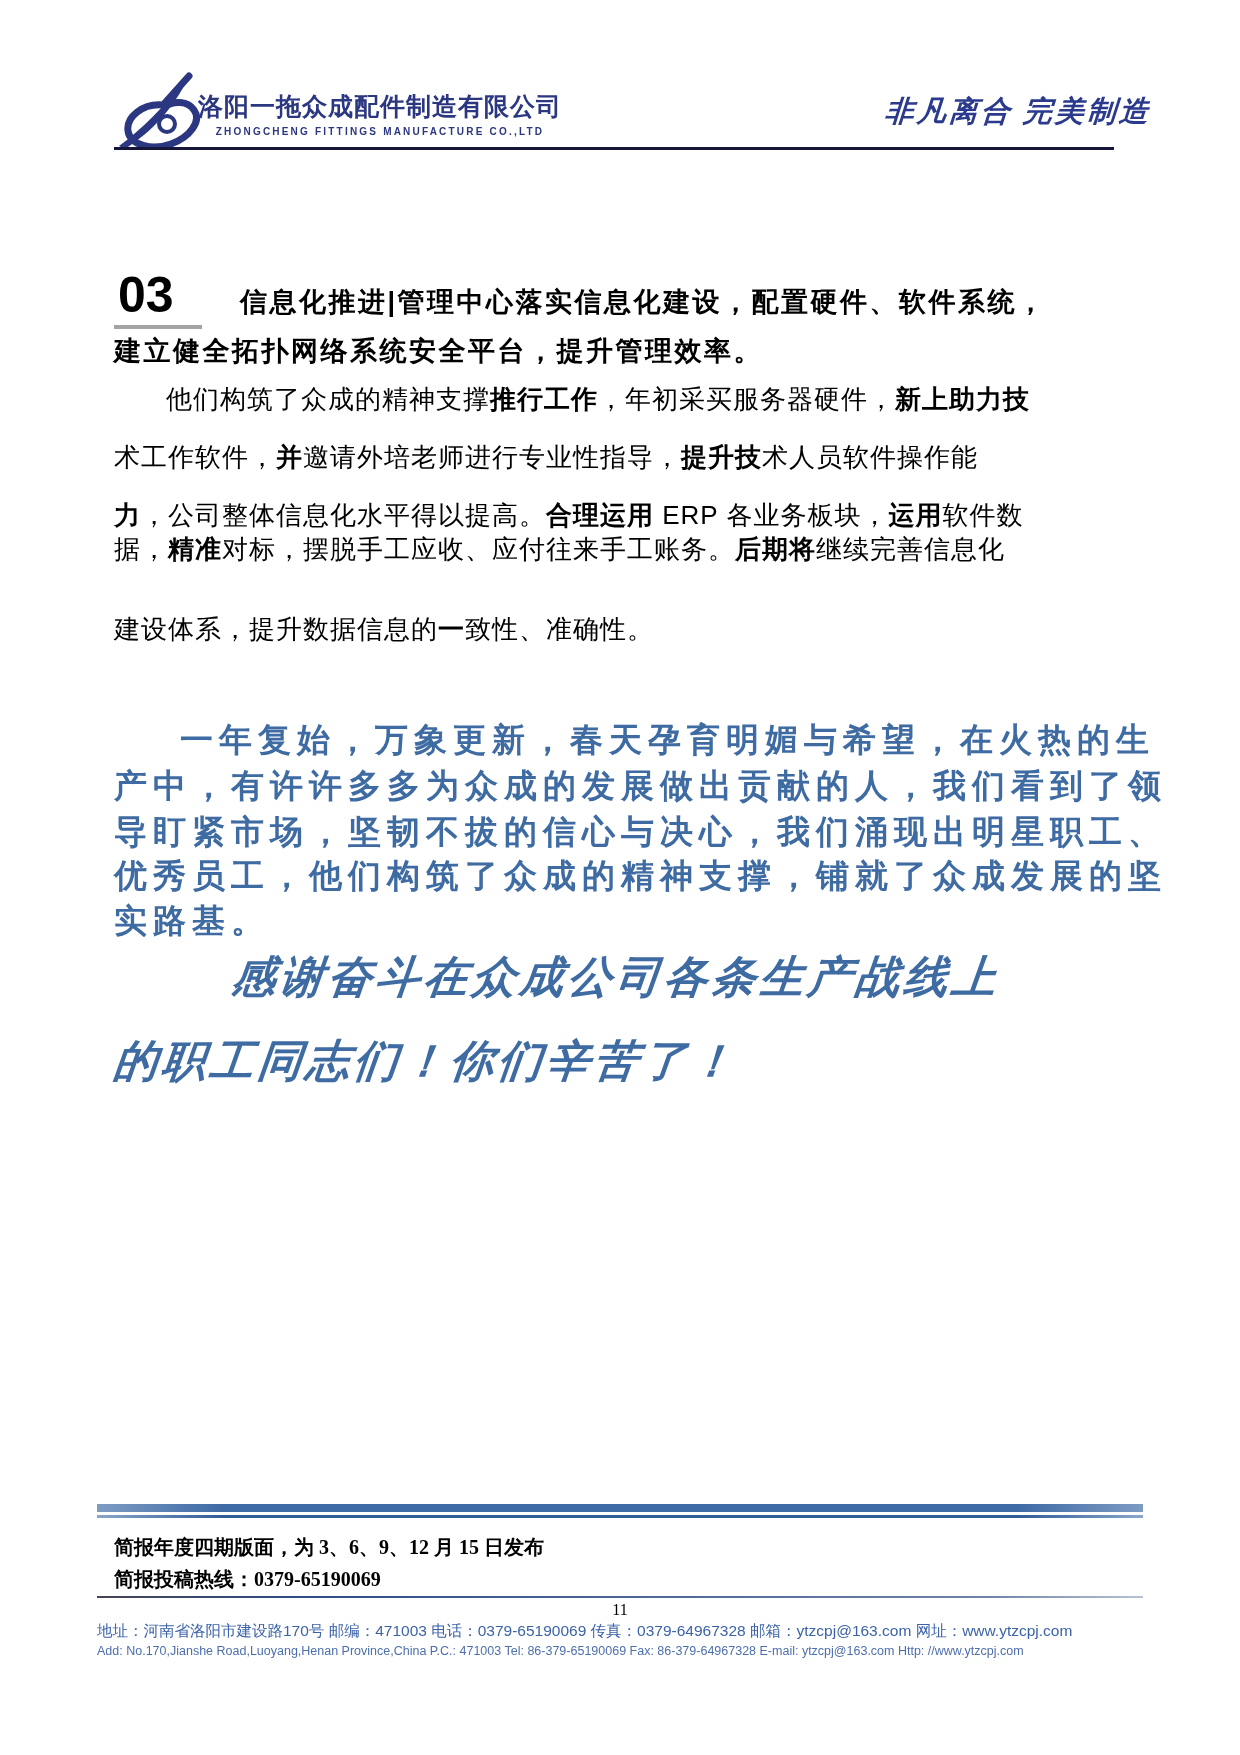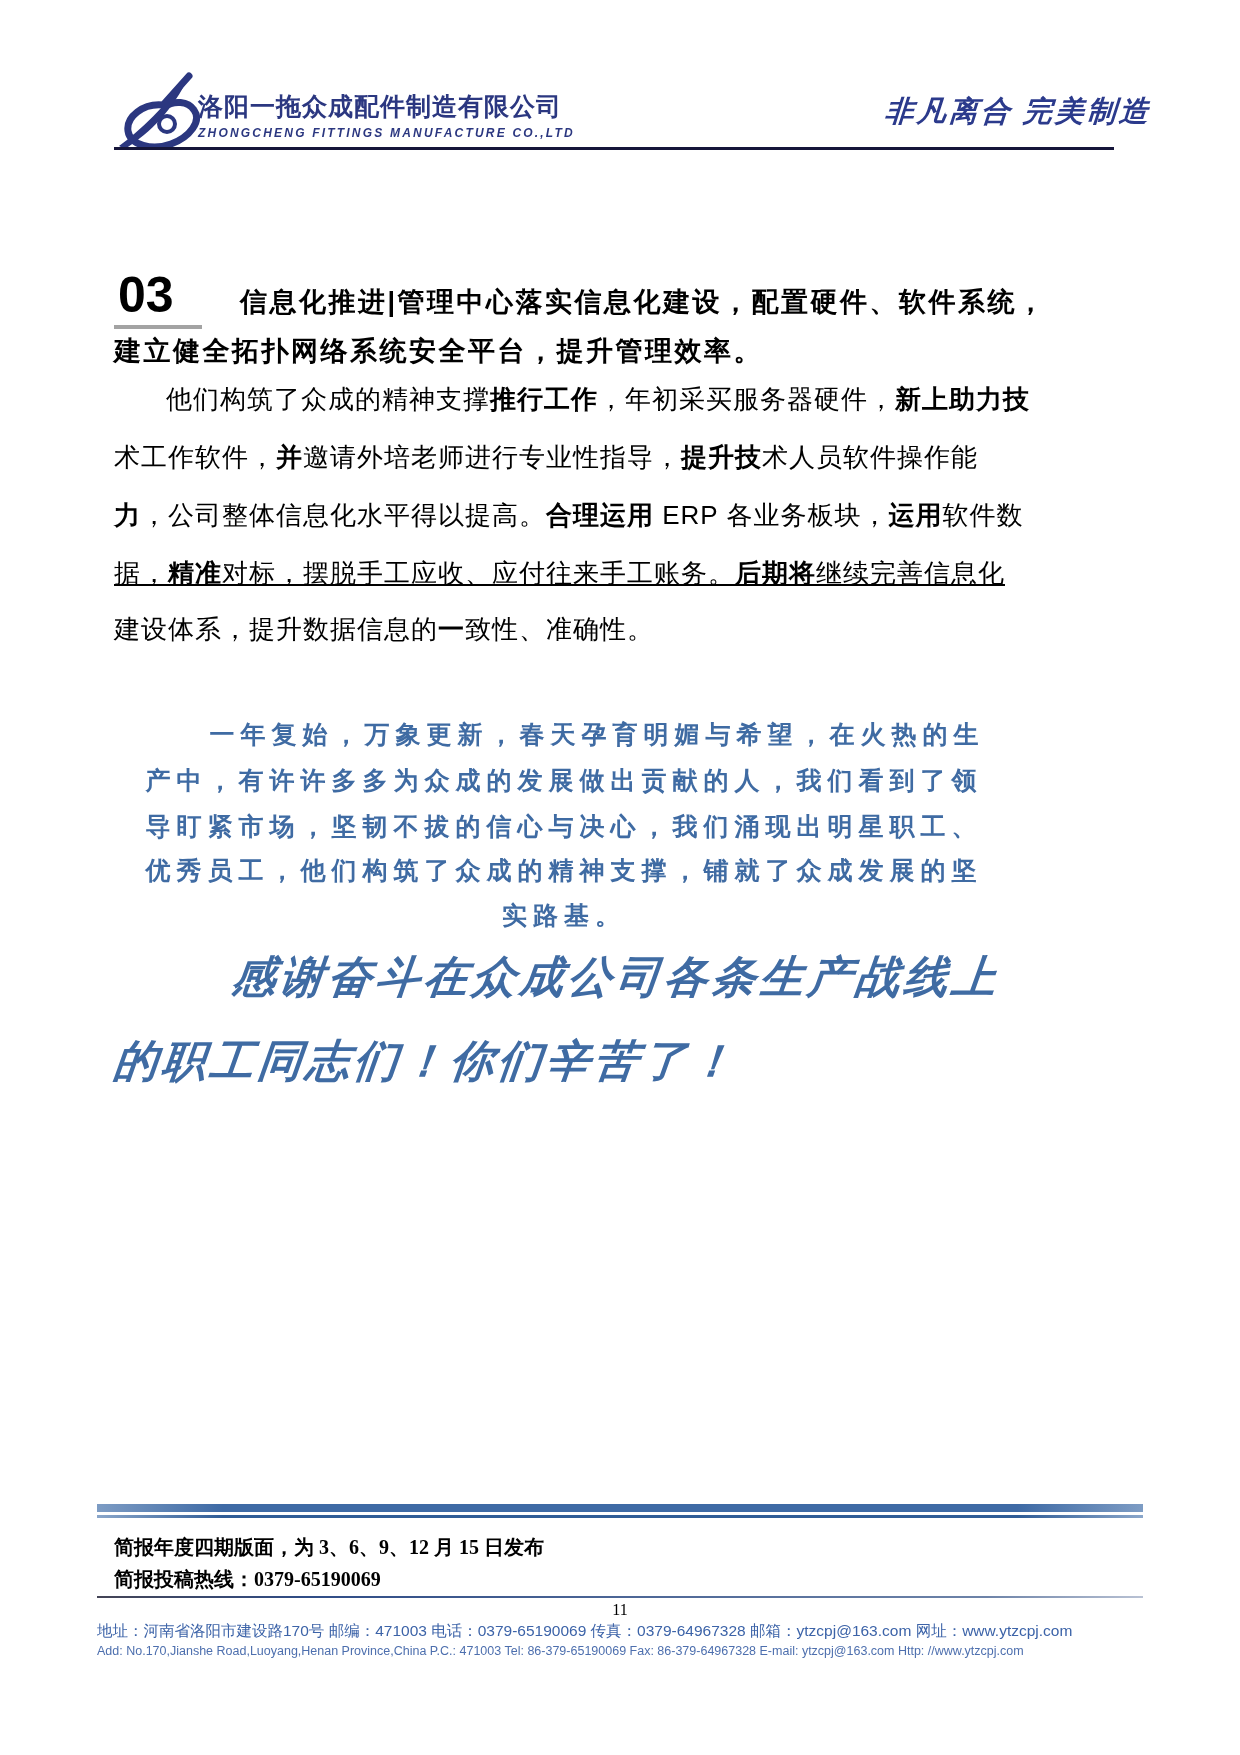--- a/index.html
+++ b/index.html
@@ -7,21 +7,21 @@
   .page {
     position:relative; width:1240px; height:1755px; margin:0 auto;
     background:#ffffff; overflow:hidden;
     font-family:"Liberation Sans","DejaVu Sans",sans-serif;
   }
   
   .logo-wrap { position:absolute; left:112px; top:72px; width:620px; height:78px; }
   .logo-icon { position:absolute; left:0; top:0; width:112px; height:78px; }
   .logo-text { position:absolute; left:86px; top:18px; }
   .logo-cn { font-size:25px; font-weight:bold; color:#2b3780; letter-spacing:1px; white-space:nowrap; }
-  .logo-en { font-size:12px; font-weight:bold; color:#2b3780; letter-spacing:2.2px; margin-top:3px; text-align:center; white-space:nowrap;font-style:italic; }
+  .logo-en { font-size:10px; font-weight:bold; color:#2b3780; letter-spacing:2.2px; margin-top:3px; text-align:center; white-space:nowrap; }
   .slogan {
     position:absolute; left:885px; top:92px; width:260px;
     font-family:"Liberation Serif","DejaVu Serif",serif;
     font-size:29px; font-weight:bold; font-style:italic; color:#2b3a8c;
     letter-spacing:3px; transform:skewX(-4deg); white-space:nowrap;
   }
   .header-rule { position:absolute; left:114px; top:147px; width:1000px; height:3px; background:#16163a; }
   
   .section-num {
     position:absolute; left:114px; top:268px;
@@ -30,24 +30,24 @@
   }
   .head-line { position:absolute; color:#000; font-weight:bold; font-size:27px; letter-spacing:2.5px; white-space:nowrap; }
   .head-line1 { left:240px; top:284px; }
   .head-line2 { left:114px; top:333px; }
   
   .body-line { position:absolute; left:114px; width:920px; font-size:26px; color:#000; letter-spacing:1px; white-space:nowrap; }
   .body-line .seg-b { font-weight:bold; }
   .bl0 { top:382px; padding-left:52px; }
   .bl1 { top:440px; }
   .bl2 { top:498px; }
-  .bl3 { top:556px;text-decoration:underline; }
+  .bl3 { top:532px; }
   .bl4 { top:612px; }
   
-  .blue-line { position:absolute; left:114px; width:900px; font-size:25px; font-weight:bold; color:#3f6ba3; letter-spacing:6px; white-space:nowrap;text-align:center; }
+  .blue-line { position:absolute; left:114px; width:900px; font-size:33px; font-weight:bold; color:#3f6ba3; letter-spacing:6px; white-space:nowrap; }
   .gl0 { top:718px; padding-left:66px; }
   .gl1 { top:764px; }
   .gl2 { top:810px; }
   .gl3 { top:854px; }
   .gl4 { top:899px; }
   
   .big-line {
     position:absolute; font-size:44px; font-weight:bold; font-style:italic;
     color:#3f6ba3; letter-spacing:4px; transform:skewX(-6deg); white-space:nowrap;
   }

